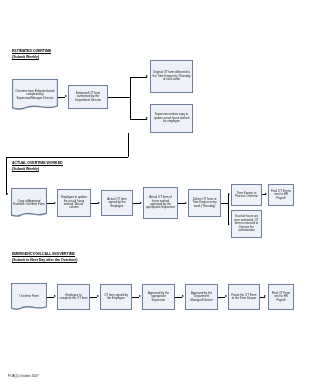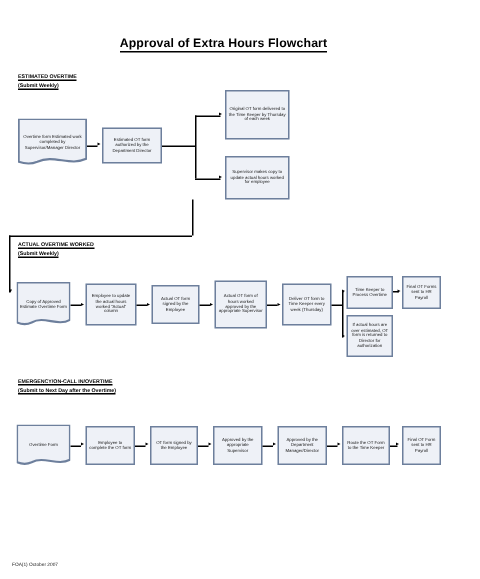--- a/index.html
+++ b/index.html
@@ -90,23 +90,20 @@
     left:8px;bottom:8px;
     font-size:3.2px;
     color:#222;
   }
 </style>
 </head>
 <body>
 
 <div class="page">
 
-  <div class="title">
-    <span>Approval of Extra Hours Flowchart</span>
-  </div>
 
   <div class="section-head" style="left:12px;top:49px;">
     <span class="l1">ESTIMATED OVERTIME</span>
     <span class="l2">(Submit Weekly)</span>
   </div>
 
   <div class="node doc" style="left:12px;top:79px;width:46px;height:32px;">
     <svg viewBox="0 0 100 100" preserveAspectRatio="none">
       <path d="M1,1 H99 V84 C75,100 52,74 28,90 C18,96 9,94 1,90 Z" fill="#eef1f7" stroke="#6d7f9c" stroke-width="1.4" vector-effect="non-scaling-stroke"></path>
     </svg>

